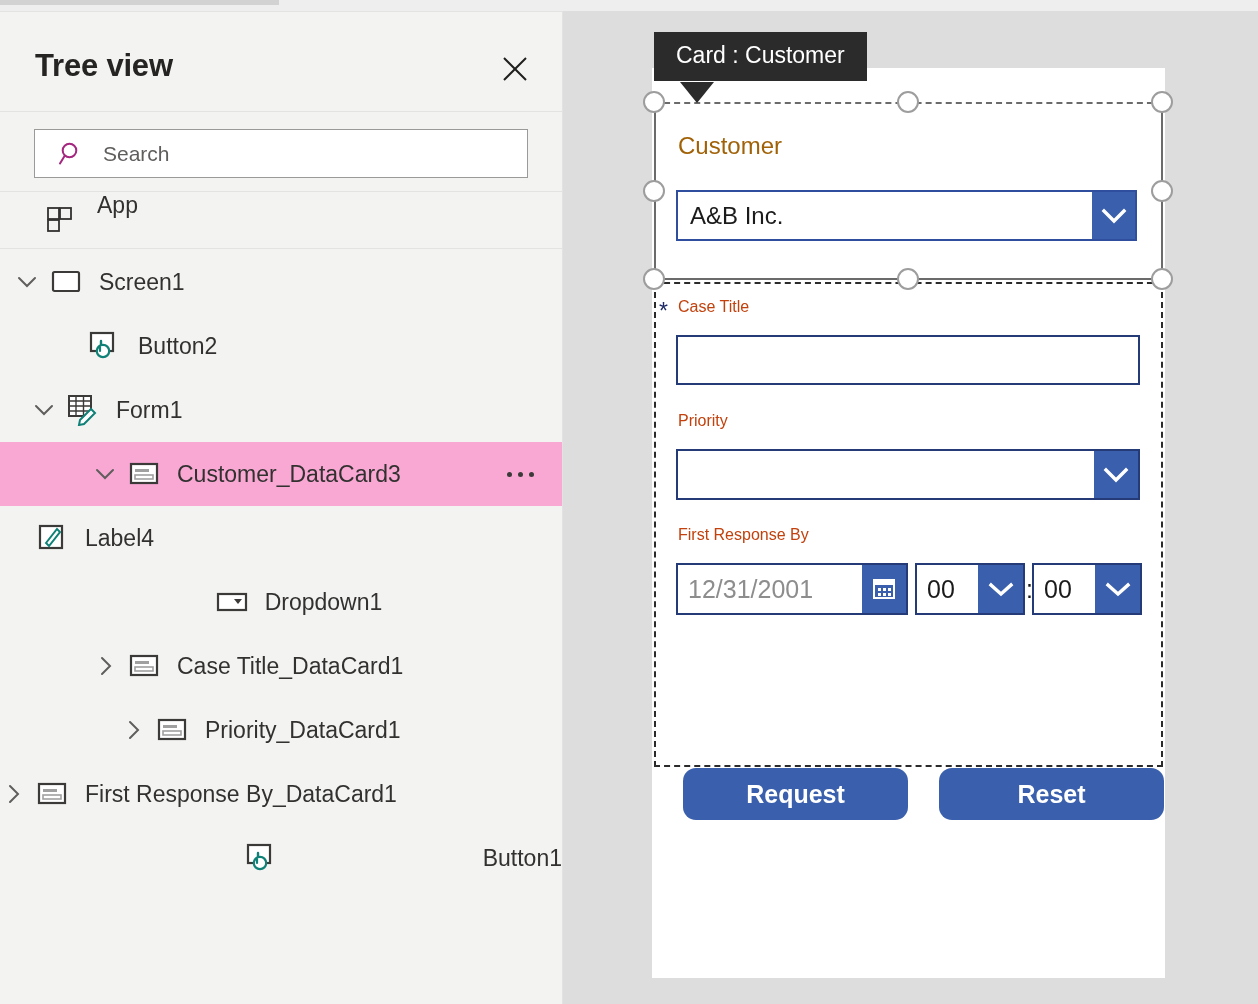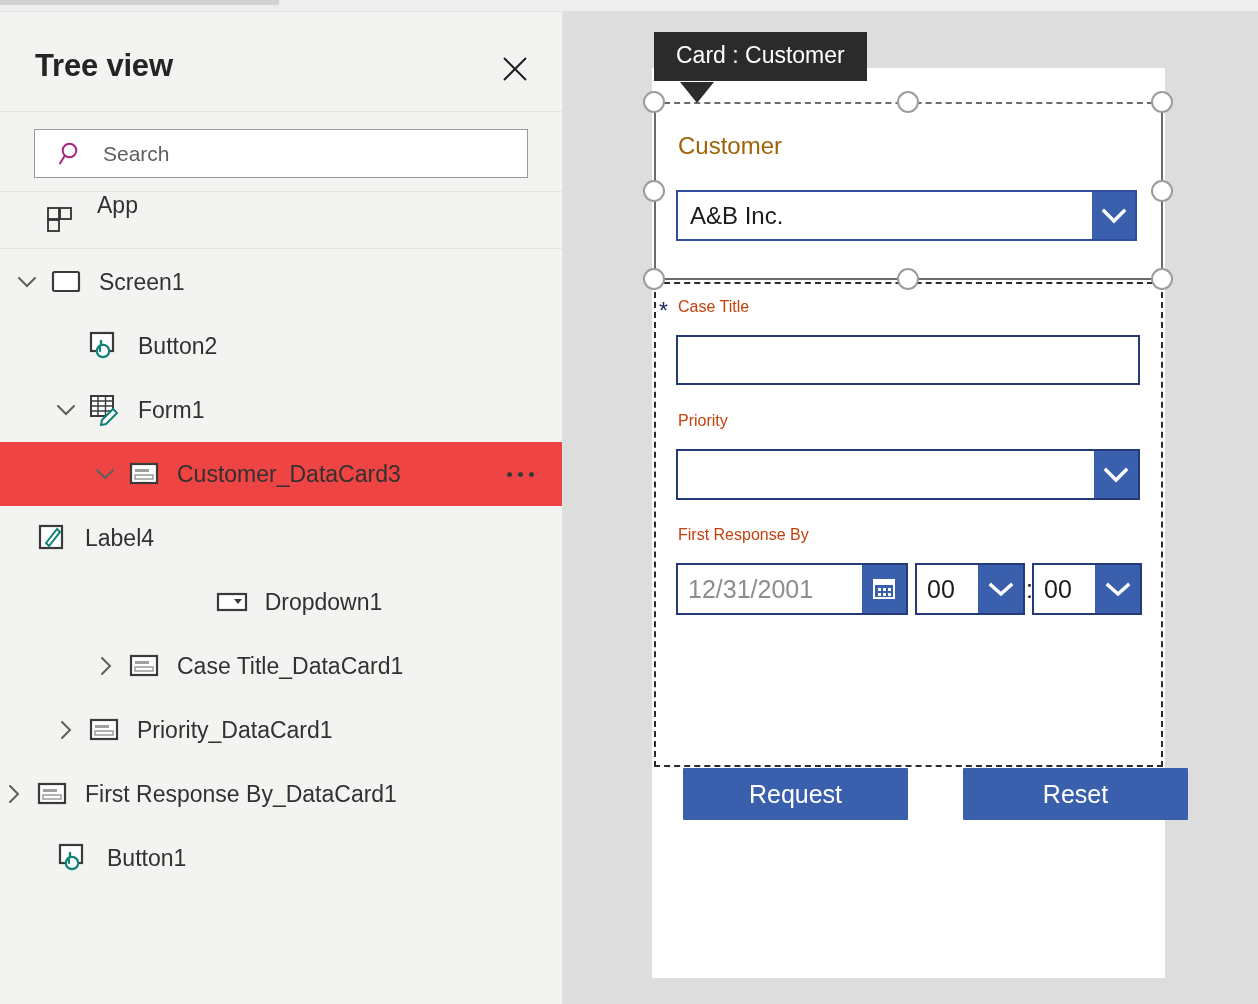--- a/index.html
+++ b/index.html
@@ -89,21 +89,21 @@
     position: absolute; left: 0; top: 238px;
     width: 562px; height: 755px;
     overflow: hidden;
   }
   .tree-row {
     position: relative;
     height: 64px;
     display: flex; align-items: center;
     cursor: pointer;
   }
-  .tree-row.selected { background: #ef4444; }
+  .tree-row.selected { background: #f9a8d4; }
   .chev {
     width: 26px; height: 26px;
     display: flex; align-items: center; justify-content: center;
     flex: 0 0 auto;
   }
   .chev.placeholder { visibility: hidden; }
   .node-ic {
     width: 32px; height: 32px;
     display: flex; align-items: center; justify-content: center;
     flex: 0 0 auto;
@@ -253,25 +253,26 @@
     font-size: 25px; color: #1b1b1b;
     z-index: 16;
   }
 
   
   .act-btn {
     position: absolute;
     background: #3a5fad;
     color: #ffffff;
     border: none;
-    border-radius: 1px;
+    border-radius: 13px;
     font-family: "Liberation Sans", "DejaVu Sans", sans-serif;
     font-size: 25px;
     cursor: pointer;
     z-index: 15;
+    font-weight: bold;
   }
 </style>
 </head>
 <body>
 
 <div id="app">
 
   <div class="toolbar-strip">
     <div class="toolbar-strip-accent"></div>
   </div>
@@ -333,21 +334,21 @@
           <span class="node-ic">
             <svg width="32" height="30" viewBox="0 0 32 30">
               <rect x="2" y="2" width="22" height="18" stroke="#3b3a39" stroke-width="2.2" fill="#ffffff"></rect>
               <path d="M12 10 v8" stroke="#0f8177" stroke-width="2.4" stroke-linecap="round" fill="none"></path>
               <circle cx="14" cy="20" r="6.2" stroke="#0f8177" stroke-width="2.2" fill="#ffffff"></circle>
               <path d="M11 16 v4" stroke="#0f8177" stroke-width="2.2" stroke-linecap="round"></path>
             </svg>
           </span>
           <span class="node-lbl">Button2</span>
         </div>
-        <div class="tree-row" style="padding-left: 53px;">
+        <div class="tree-row" style="padding-left: 31px;">
           <span class="chev">
             <svg width="24" height="24" viewBox="0 0 24 24">
               <path d="M4 8 L12 16 L20 8" stroke="#605e5c" stroke-width="2" fill="none" stroke-linecap="round"></path>
             </svg>
           </span>
           <span class="node-ic">
             <svg width="32" height="32" viewBox="0 0 32 32">
               <rect x="2" y="2" width="22" height="20" stroke="#3b3a39" stroke-width="2" fill="#ffffff"></rect>
               <path d="M2 7 H24 M2 12 H24 M2 17 H24 M9 2 V22 M16.5 2 V22" stroke="#3b3a39" stroke-width="1.4"></path>
               <path d="M13 26 L24 15 L28 19 L17 30 L12 31 Z" fill="#ffffff" stroke="#0f8177" stroke-width="2"></path>
@@ -411,21 +412,21 @@
           </span>
           <span class="node-ic">
             <svg width="30" height="28" viewBox="0 0 30 28">
               <rect x="2" y="4" width="26" height="19" stroke="#3b3a39" stroke-width="2.2" fill="#ffffff"></rect>
               <rect x="6" y="9" width="14" height="3" fill="#a0a0a0"></rect>
               <rect x="6" y="15" width="18" height="4" stroke="#a0a0a0" stroke-width="1.6" fill="none"></rect>
             </svg>
           </span>
           <span class="node-lbl">Case Title_DataCard1</span>
         </div>
-        <div class="tree-row" style="padding-left: 52px;">
+        <div class="tree-row" style="padding-left: 120px;">
           <span class="chev">
             <svg width="24" height="24" viewBox="0 0 24 24">
               <path d="M9 4 L17 12 L9 20" stroke="#605e5c" stroke-width="2" fill="none" stroke-linecap="round"></path>
             </svg>
           </span>
           <span class="node-ic">
             <svg width="30" height="28" viewBox="0 0 30 28">
               <rect x="2" y="4" width="26" height="19" stroke="#3b3a39" stroke-width="2.2" fill="#ffffff"></rect>
               <rect x="6" y="9" width="14" height="3" fill="#a0a0a0"></rect>
               <rect x="6" y="15" width="18" height="4" stroke="#a0a0a0" stroke-width="1.6" fill="none"></rect>
@@ -441,21 +442,21 @@
           </span>
           <span class="node-ic">
             <svg width="30" height="28" viewBox="0 0 30 28">
               <rect x="2" y="4" width="26" height="19" stroke="#3b3a39" stroke-width="2.2" fill="#ffffff"></rect>
               <rect x="6" y="9" width="14" height="3" fill="#a0a0a0"></rect>
               <rect x="6" y="15" width="18" height="4" stroke="#a0a0a0" stroke-width="1.6" fill="none"></rect>
             </svg>
           </span>
           <span class="node-lbl">First Response By_DataCard1</span>
         </div>
-        <div class="tree-row" style="padding-left: 22px;">
+        <div class="tree-row" style="padding-left: 22px; justify-content: space-between;">
           <span class="chev placeholder">
             <svg width="24" height="24" viewBox="0 0 24 24">
               <path d="M4 8 L12 16 L20 8" stroke="#605e5c" stroke-width="2" fill="none" stroke-linecap="round"></path>
             </svg>
           </span>
           <span class="node-ic">
             <svg width="32" height="30" viewBox="0 0 32 30">
               <rect x="2" y="2" width="22" height="18" stroke="#3b3a39" stroke-width="2.2" fill="#ffffff"></rect>
               <path d="M12 10 v8" stroke="#0f8177" stroke-width="2.4" stroke-linecap="round" fill="none"></path>
               <circle cx="14" cy="20" r="6.2" stroke="#0f8177" stroke-width="2.2" fill="#ffffff"></circle>
@@ -519,21 +520,21 @@
   <div class="combo" style="left:1032px; top:563px; width:110px; height:52px;">
     <span class="txt">00</span>
     <span class="combo-btn narrow">
       <svg width="28" height="19" viewBox="0 0 28 19">
         <path d="M4 5 L14 14 L24 5" stroke="#ffffff" stroke-width="3.4" fill="none" stroke-linecap="square"></path>
       </svg>
     </span>
   </div>
 
   <button class="act-btn" style="left:683px; top:768px; width:225px; height:52px;">Request</button>
-  <button class="act-btn" style="left:939px; top:768px; width:225px; height:52px;margin-left:24px;">Reset</button>
+  <button class="act-btn" style="left:939px; top:768px; width:225px; height:52px;">Reset</button>
 
   <div class="customer-card"></div>
 
   <div class="cust-label">Customer</div>
 
   <div class="cust-dropdown">
     <span class="val">A&amp;B Inc.</span>
     <span class="dd-btn">
       <svg width="30" height="20" viewBox="0 0 30 20">
         <path d="M5 5 L15 15 L25 5" stroke="#ffffff" stroke-width="3.4" fill="none" stroke-linecap="square"></path>

